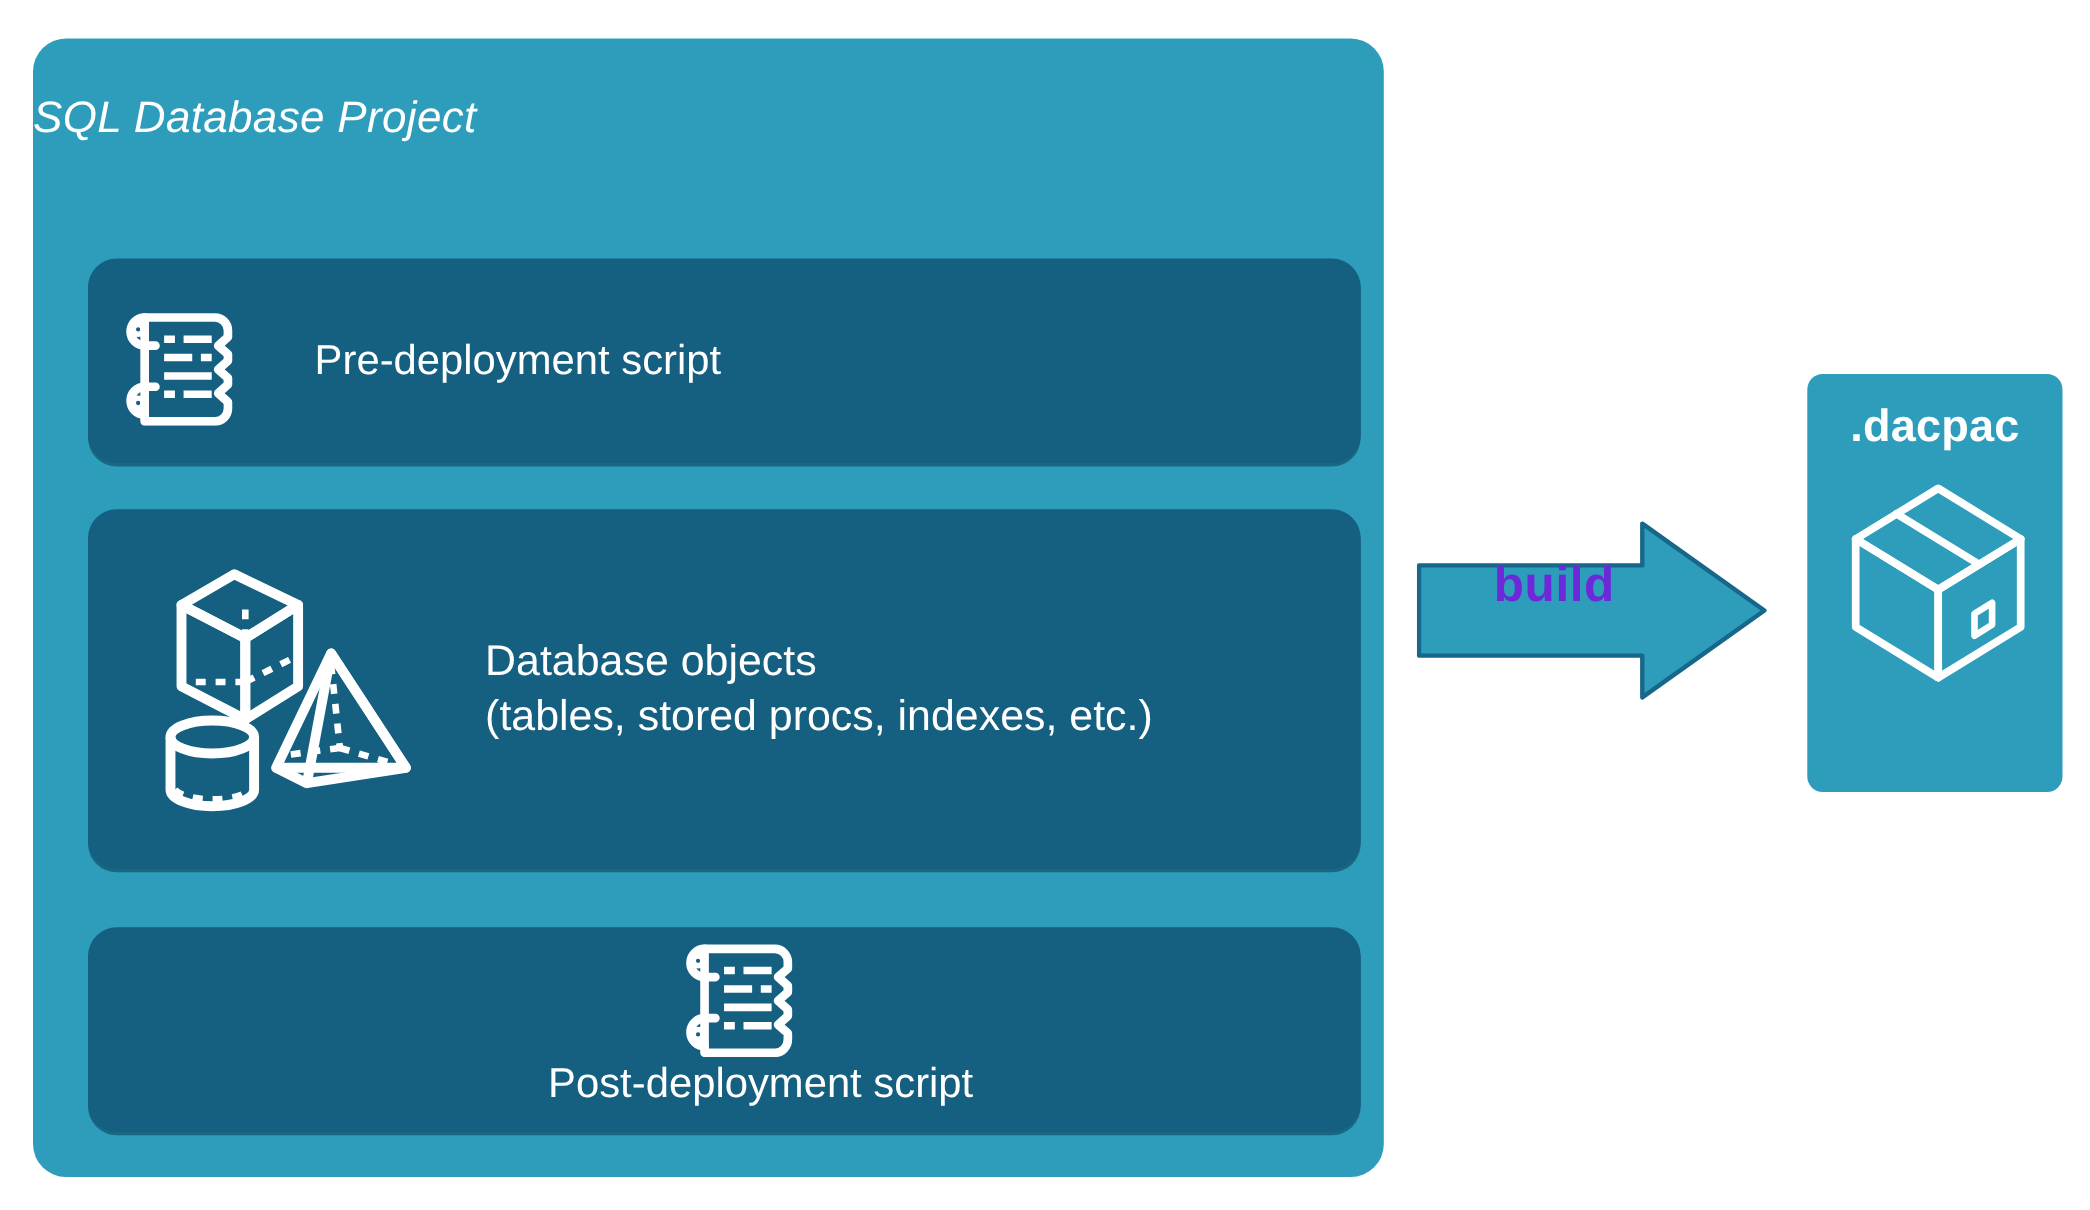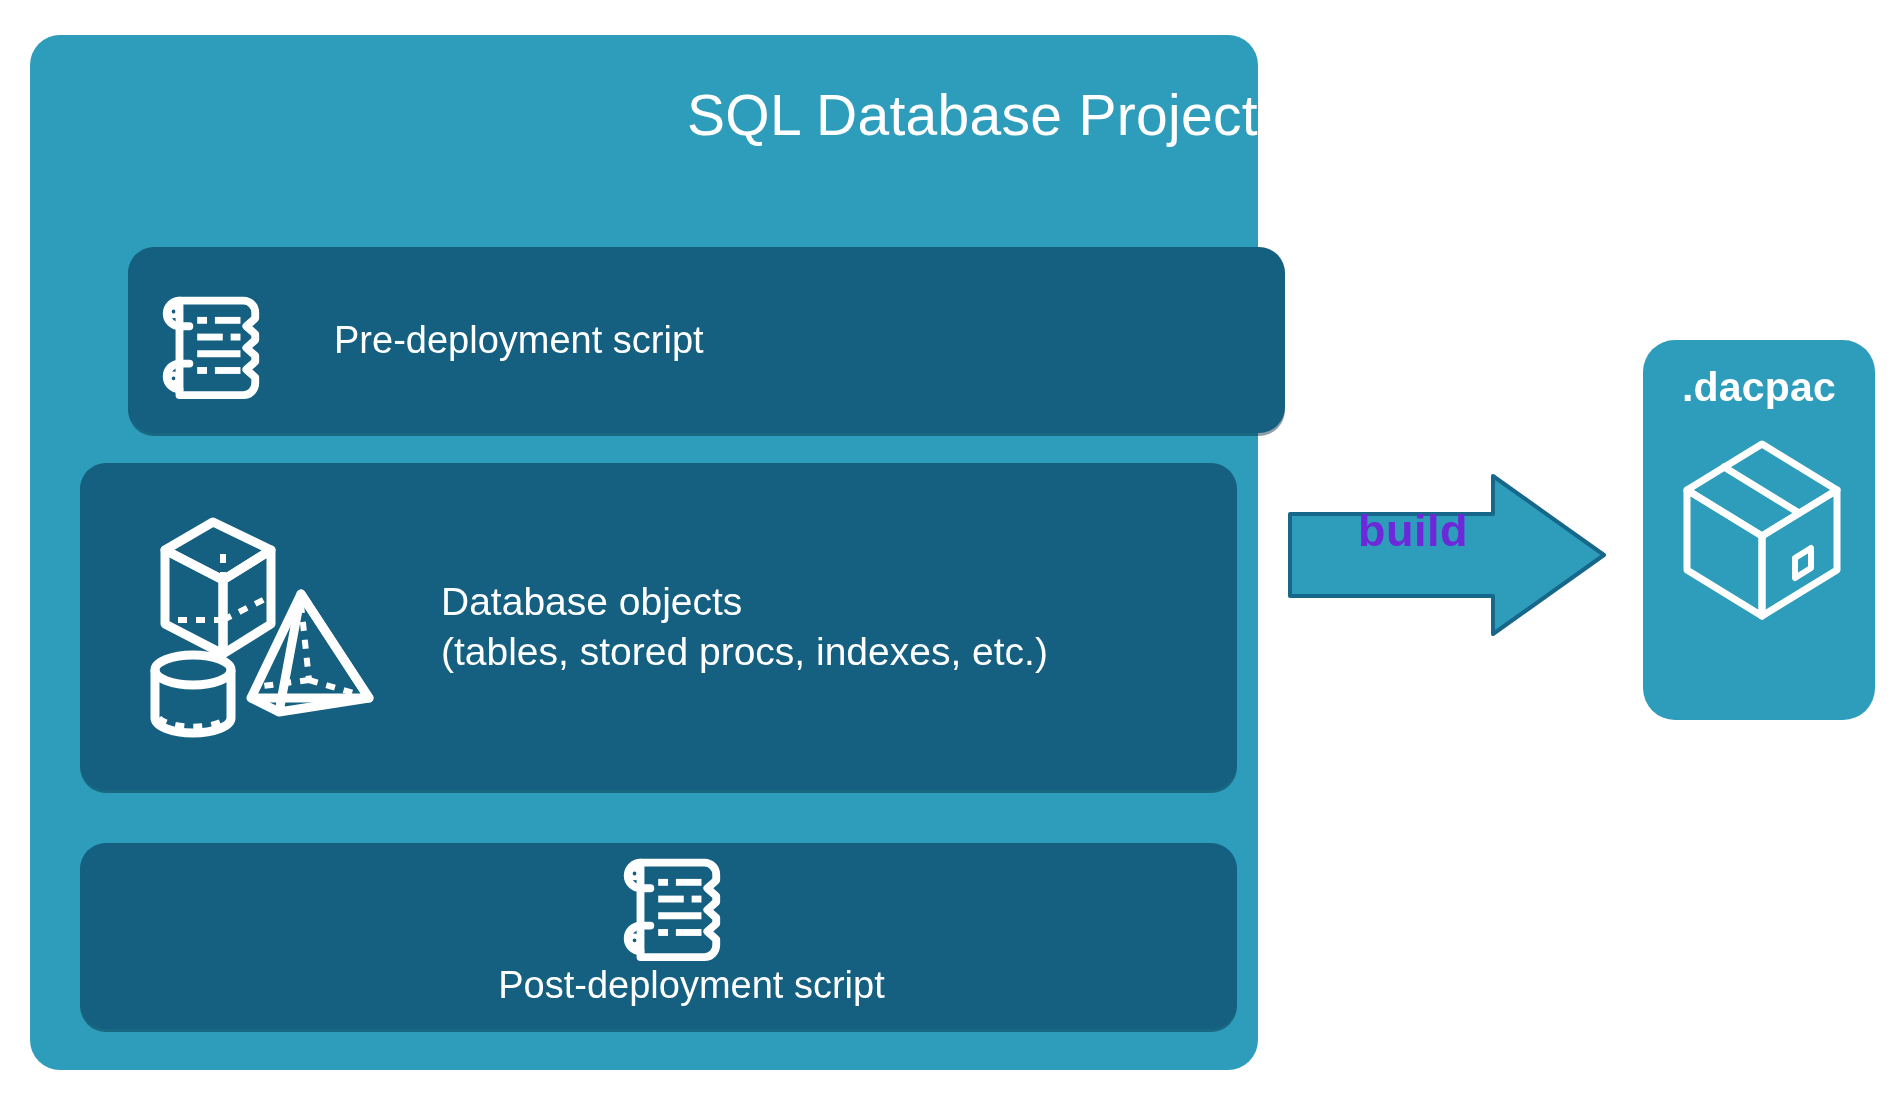--- a/index.html
+++ b/index.html
@@ -17,41 +17,42 @@
     left:30px; top:35px;
     width:1228px; height:1035px;
     background:#2e9dbb;
     border-radius:30px;
     box-sizing:border-box;
   }
   .project-title{
     position:absolute;
     left:0; top:52px;
     width:1228px;
-    text-align:right;
+    text-align:left;
     color:#ffffff;
-    font-size:57px;
+    font-size:40px;
     font-weight:400;
     letter-spacing:0.3px;
     line-height:1;
+    font-style:italic;
   }
 
   
   .row{
     position:absolute;
     left:50px;
     width:1157px;
     background:#155f80;
     border-radius:26px;
     box-sizing:border-box;
     box-shadow:0 3px 0 0 rgba(0,40,60,0.45);
     display:flex;
     align-items:center;
   }
-  .row-pre  { top:212px; height:186px;margin-left:48px; }
+  .row-pre  { top:200px; height:186px; }
   .row-objs { top:428px; height:327px;padding-left:39px; }
   .row-post { top:808px; height:186px;flex-direction:column; }
 
   .row-icon{
     position:relative;
     flex:0 0 auto;
     margin-left:22px;
     display:flex;
     align-items:center;
     justify-content:center;
@@ -81,21 +82,21 @@
     font-weight:bold;
     letter-spacing:0.5px;
   }
 
   
   .dacpac-card{
     position:absolute;
     left:1643px; top:340px;
     width:232px; height:380px;
     background:#2e9dbb;
-    border-radius:32px;
+    border-radius:14px;
   }
   .dacpac-title{
     position:absolute;
     left:0; top:24px;
     width:232px;
     text-align:center;
     color:#ffffff;
     font-size:41px;
     font-weight:bold;
     letter-spacing:0.2px;

